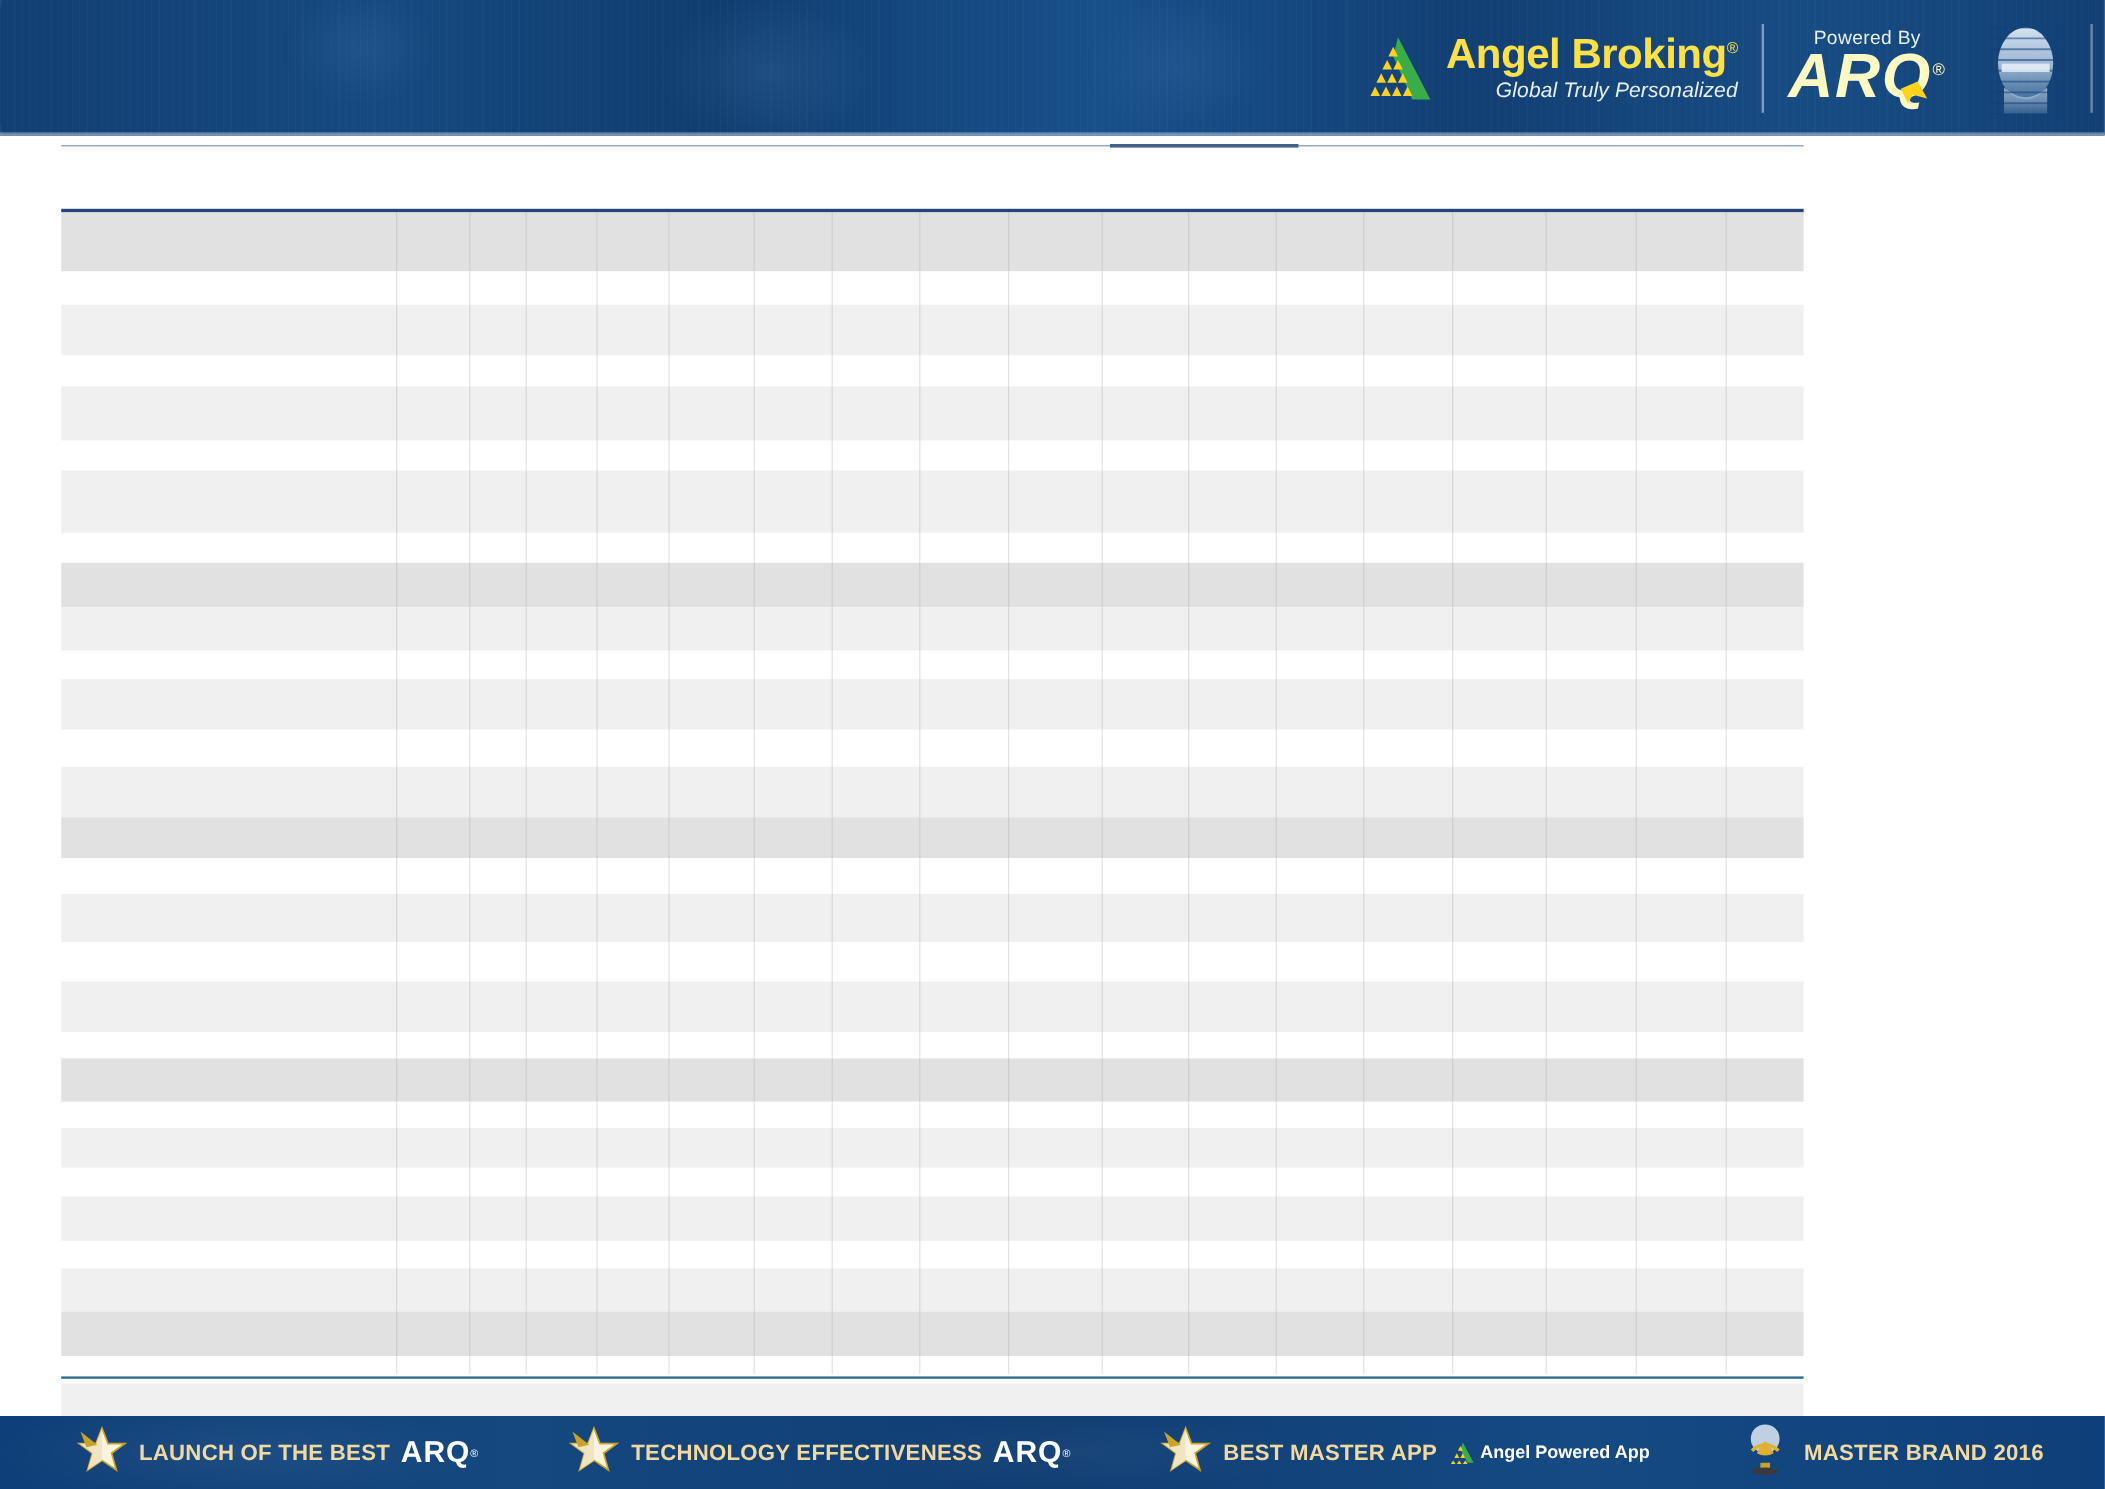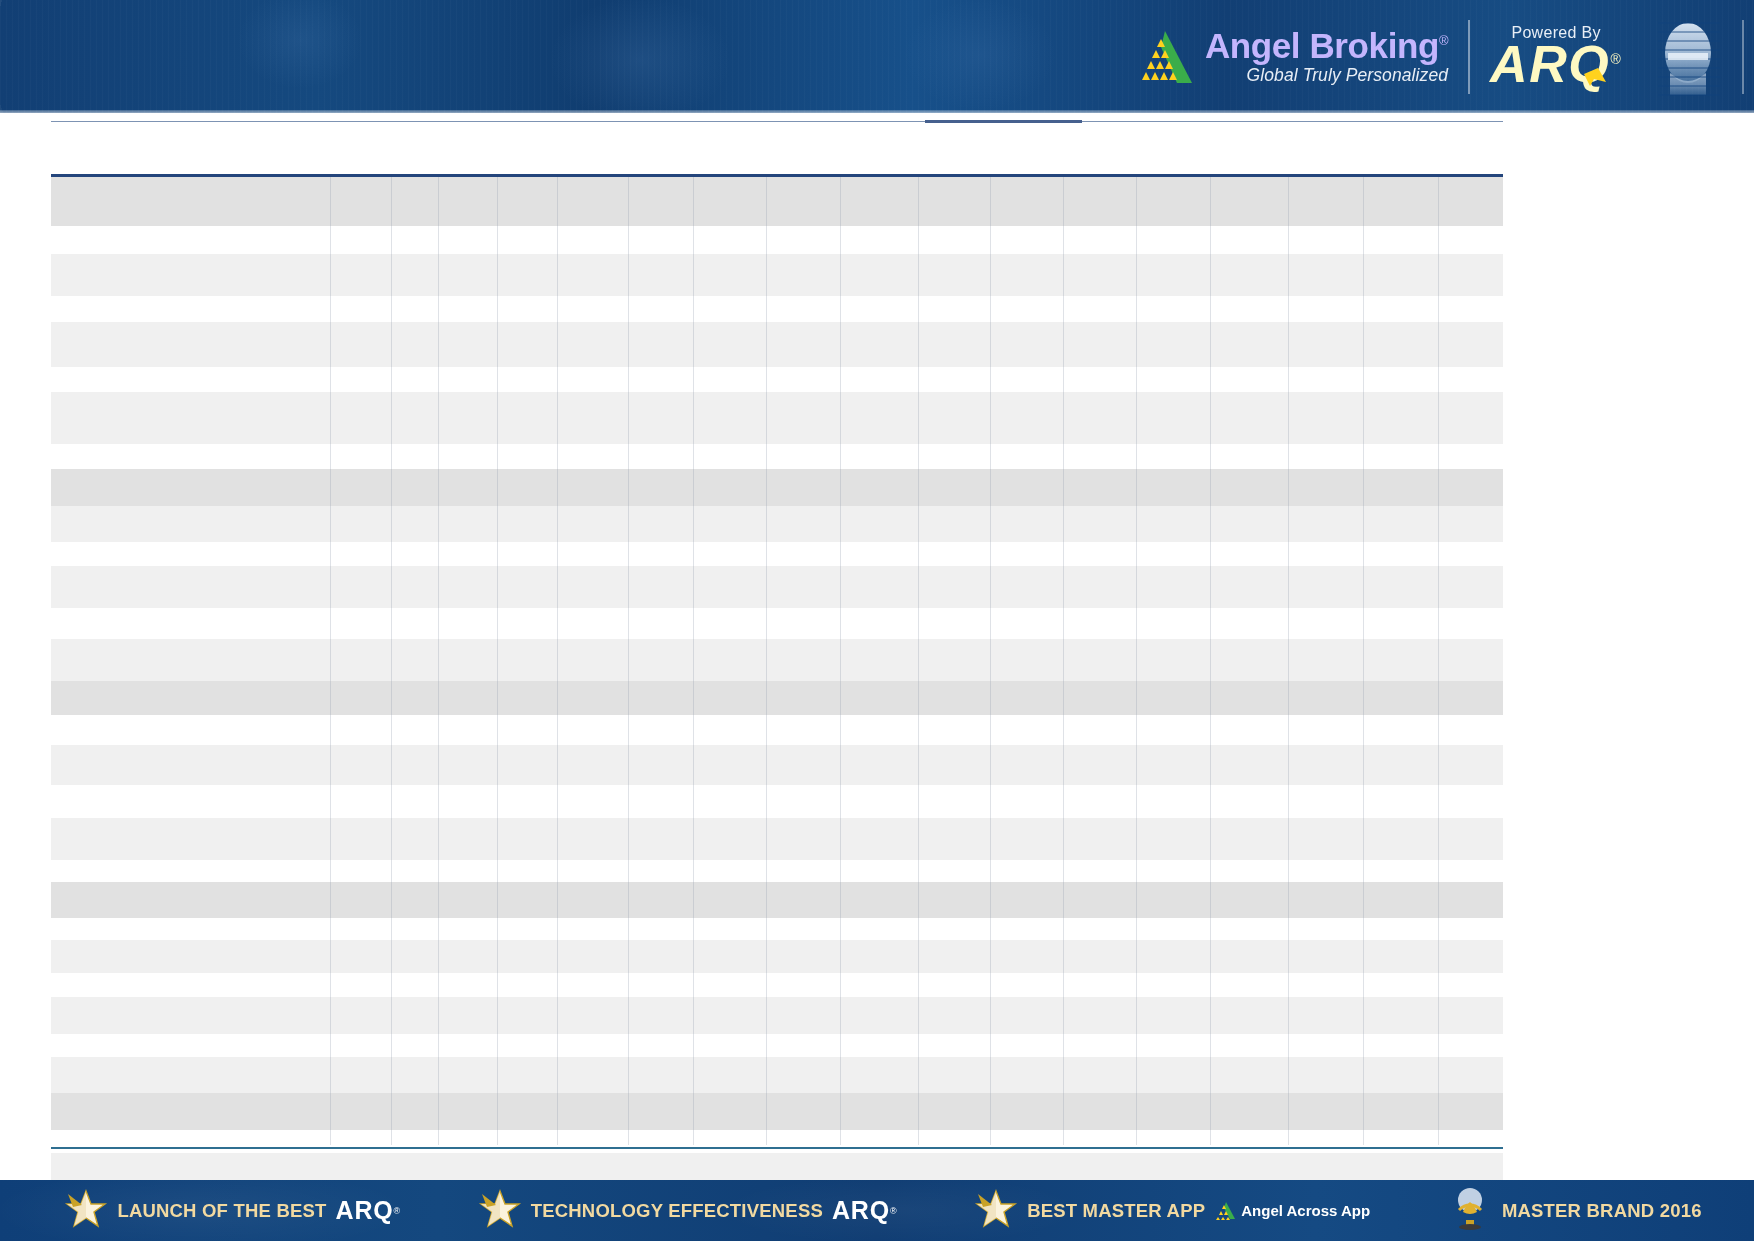--- a/index.html
+++ b/index.html
@@ -39,21 +39,21 @@
 
   
   .brand-lockup{
     position:absolute; right:10px; top:14px;
     display:flex; align-items:center; height:86px;
   }
   .ab-block{ display:flex; align-items:center; gap:12px; padding-right:18px; }
   .ab-mark{ width:62px; height:56px; position:relative; }
   .ab-text{ display:flex; flex-direction:column; align-items:flex-end; }
   .ab-name{
-    color:#c4b5fd; font-size:35px; font-weight:bold; letter-spacing:-.4px;
+    color:#fde047; font-size:35px; font-weight:bold; letter-spacing:-.4px;
     line-height:1.02; white-space:nowrap;
   }
   .ab-name sup{ font-size:13px; vertical-align:super; font-weight:normal; }
   .ab-tag{
     color:#e8eef6; font-size:17.5px; font-style:italic; font-weight:300;
     letter-spacing:.1px; margin-top:1px; white-space:nowrap;
   }
   .lockup-divider{
     width:2px; height:74px; background:rgba(255,255,255,.45); margin:0 20px 0 2px;
   }
@@ -328,21 +328,21 @@
               <polygon points="12,1 21,18 16,18 10,7" fill="#3aad4a"></polygon>
               <g fill="#ffd21e">
                 <polygon points="10,4 12,8 8,8"></polygon>
                 <polygon points="7,10 9,14 5,14"></polygon>
                 <polygon points="12,10 14,14 10,14"></polygon>
                 <polygon points="4,16 6,19 2,19"></polygon>
                 <polygon points="9,16 11,19 7,19"></polygon>
                 <polygon points="14,16 16,19 12,19"></polygon>
               </g>
             </svg>
-            <span>Angel Across App</span>
+            <span>Angel Powered App</span>
           </span>
         </div>
         <div class="award">
           <span><svg class="award-trophy" viewBox="0 0 46 46" aria-hidden="true">
               <circle cx="23" cy="14" r="12" fill="#dfe9f4" opacity=".85"></circle>
               <path d="M23,16 q-4,3 -7,10 q7,4 14,0 q-3,-7 -7,-10 z" fill="#e0b130"></path>
               <path d="M12,24 q5,-5 11,-5 q6,0 11,5" stroke="#e0b130" stroke-width="3" fill="none"></path>
               <rect x="19" y="34" width="8" height="5" fill="#c9a227"></rect>
               <ellipse cx="23" cy="41" rx="11" ry="3" fill="#3a3a3a"></ellipse>
             </svg></span>

